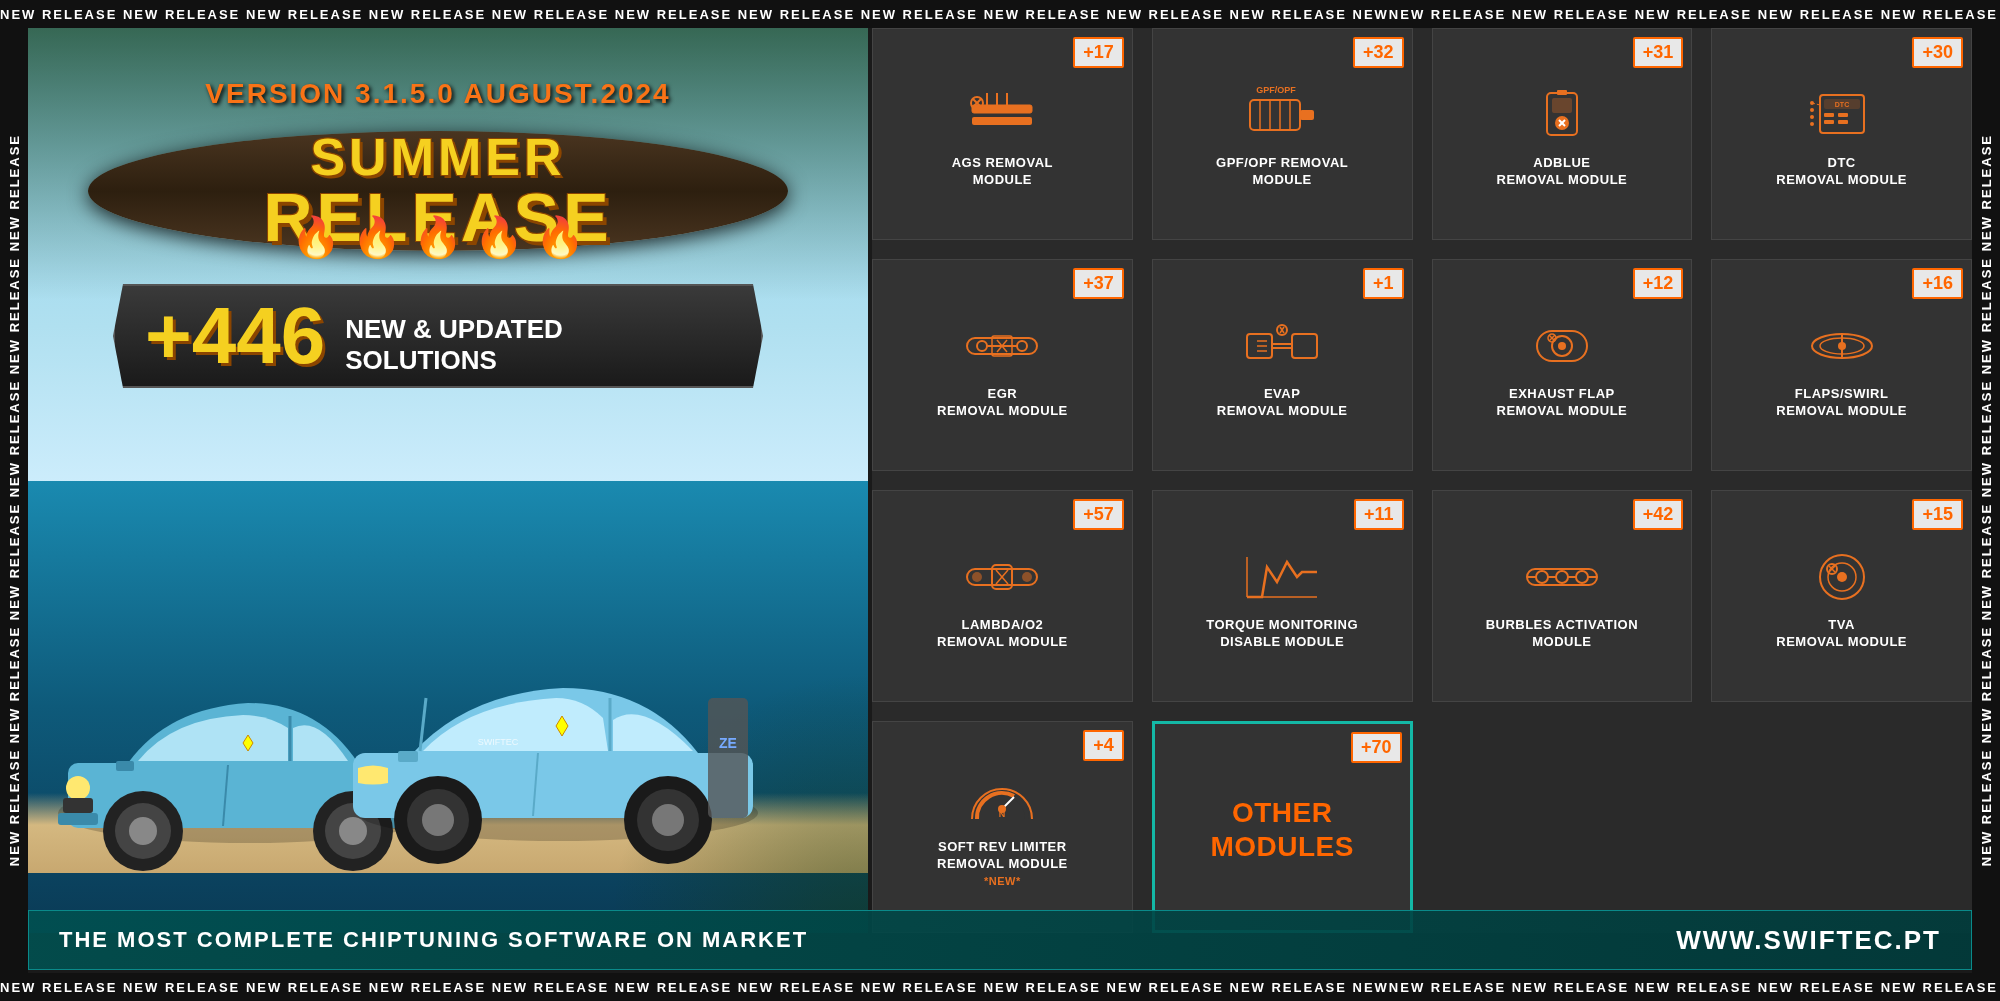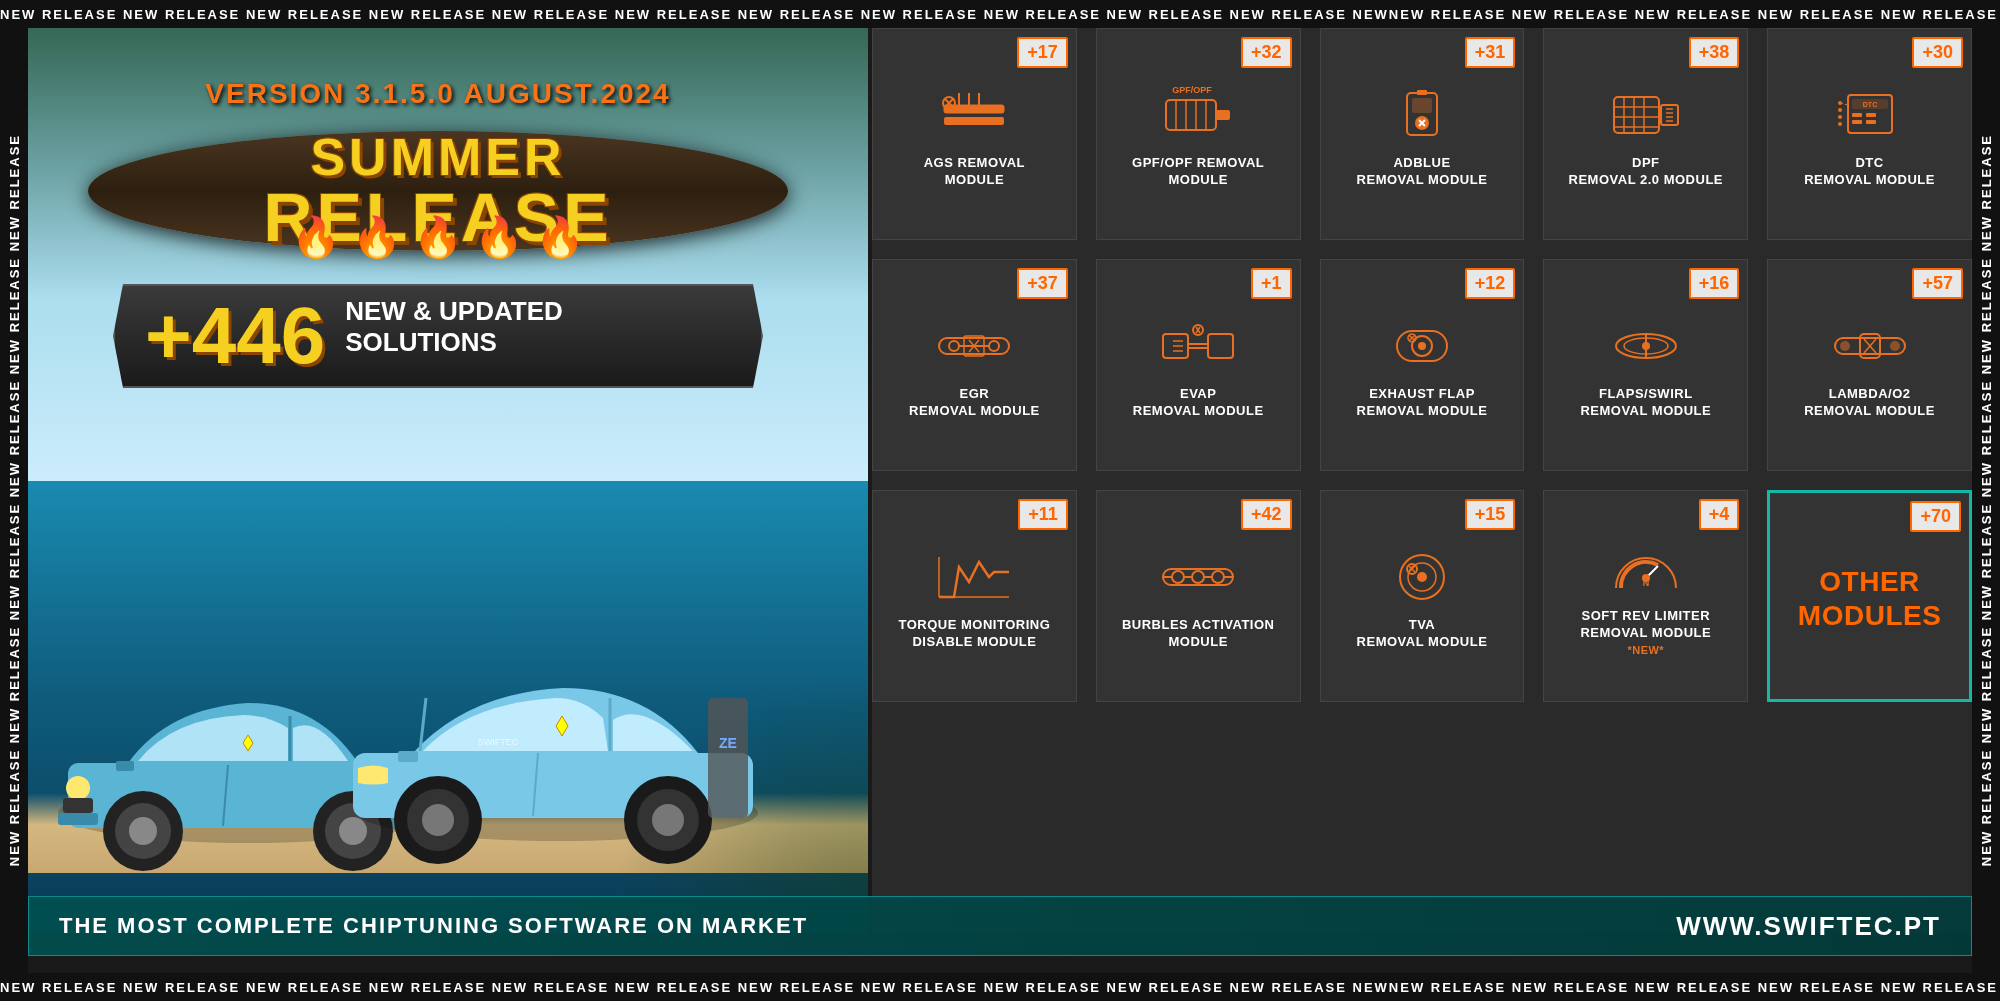--- a/index.html
+++ b/index.html
@@ -157,21 +157,21 @@
       color: #ff6600;
     }
 
     
     .counter-box {
       width: 650px;
       background: linear-gradient(to bottom, #3a3a3a 0%, #1a1a1a 100%);
       border: 2px solid #555;
       padding: 10px 30px;
       display: flex;
-      align-items: flex-start;
+      align-items: flex-end;
       align-self: center;
       margin-top: 20px;
       clip-path: polygon(10px 0%, calc(100% - 10px) 0%, 100% 50%, calc(100% - 10px) 100%, 10px 100%, 0% 50%);
     }
 
     .counter-number {
       font-size: 80px;
       font-weight: 900;
       color: #f5d020;
       text-shadow: 3px 3px 0 #8b4500;
@@ -183,21 +183,21 @@
       font-size: 26px;
       font-weight: 900;
       color: #fff;
       text-transform: uppercase;
       line-height: 1.2;
     }
 
     
     .footer-bar {
       position: absolute;
-      bottom: 45px;
+      bottom: 31px;
       left: 28px;
       right: 28px;
       height: 60px;
       background: linear-gradient(to right, rgba(0,80,80,0.9) 0%, rgba(0,60,60,0.9) 100%);
       border: 1px solid #0a8a8a;
       display: flex;
       align-items: center;
       justify-content: space-between;
       padding: 0 30px;
       z-index: 5;
@@ -218,21 +218,21 @@
     }
 
     
     .right-section {
       position: absolute;
       top: 28px;
       right: 28px;
       width: 1100px;
       height: calc(100% - 96px);
       display: grid;
-      grid-template-columns: repeat(5, 1fr);
+      grid-template-columns: repeat(4, 1fr);
       grid-template-rows: repeat(4, 1fr);
       gap: 19px;
       background: #2a2a2a;
     }
 
     .module-cell {
       background: #333;
       display: flex;
       flex-direction: column;
       align-items: center;
@@ -532,40 +532,20 @@
         <rect x="30" y="13" width="20" height="15" rx="2" fill="#e87020" opacity="0.3"></rect>
         <circle cx="40" cy="38" r="7" fill="#e87020"></circle>
         <line x1="37" y1="35" x2="43" y2="41" stroke="#fff" stroke-width="2"></line>
         <line x1="43" y1="35" x2="37" y2="41" stroke="#fff" stroke-width="2"></line>
         <rect x="35" y="5" width="10" height="5" rx="1" fill="#e87020"></rect>
       </svg>
     </div>
     <div class="module-name">ADBLUE<br>REMOVAL MODULE</div>
   </div>
 
-  <div class="module-cell">
-    <span class="badge">+38</span>
-    <div class="module-icon">
-      <svg viewBox="0 0 80 60" xmlns="http://www.w3.org/2000/svg">
-        <rect x="8" y="12" width="45" height="36" rx="4" fill="none" stroke="#e87020" stroke-width="2"></rect>
-        <line x1="18" y1="12" x2="18" y2="48" stroke="#e87020" stroke-width="1.5"></line>
-        <line x1="28" y1="12" x2="28" y2="48" stroke="#e87020" stroke-width="1.5"></line>
-        <line x1="38" y1="12" x2="38" y2="48" stroke="#e87020" stroke-width="1.5"></line>
-        <line x1="8" y1="22" x2="53" y2="22" stroke="#e87020" stroke-width="1.5"></line>
-        <line x1="8" y1="32" x2="53" y2="32" stroke="#e87020" stroke-width="1.5"></line>
-        <line x1="8" y1="42" x2="53" y2="42" stroke="#e87020" stroke-width="1.5"></line>
-        <rect x="55" y="20" width="17" height="20" rx="2" fill="none" stroke="#e87020" stroke-width="2"></rect>
-        <line x1="60" y1="24" x2="67" y2="24" stroke="#e87020" stroke-width="1.5"></line>
-        <line x1="60" y1="28" x2="67" y2="28" stroke="#e87020" stroke-width="1.5"></line>
-        <line x1="60" y1="32" x2="67" y2="32" stroke="#e87020" stroke-width="1.5"></line>
-        <line x1="60" y1="36" x2="67" y2="36" stroke="#e87020" stroke-width="1.5"></line>
-      </svg>
-    </div>
-    <div class="module-name">DPF<br>REMOVAL 2.0 MODULE</div>
-  </div>
 
   <div class="module-cell">
     <span class="badge">+30</span>
     <div class="module-icon">
       <svg viewBox="0 0 80 60" xmlns="http://www.w3.org/2000/svg">
         <rect x="18" y="10" width="44" height="38" rx="3" fill="none" stroke="#e87020" stroke-width="2"></rect>
         <rect x="22" y="14" width="36" height="10" rx="2" fill="#e87020" opacity="0.2"></rect>
         <text x="40" y="22" text-anchor="middle" fill="#e87020" font-size="7" font-weight="bold">DTC</text>
         <rect x="22" y="28" width="10" height="4" rx="1" fill="#e87020"></rect>
         <rect x="36" y="28" width="10" height="4" rx="1" fill="#e87020"></rect>

